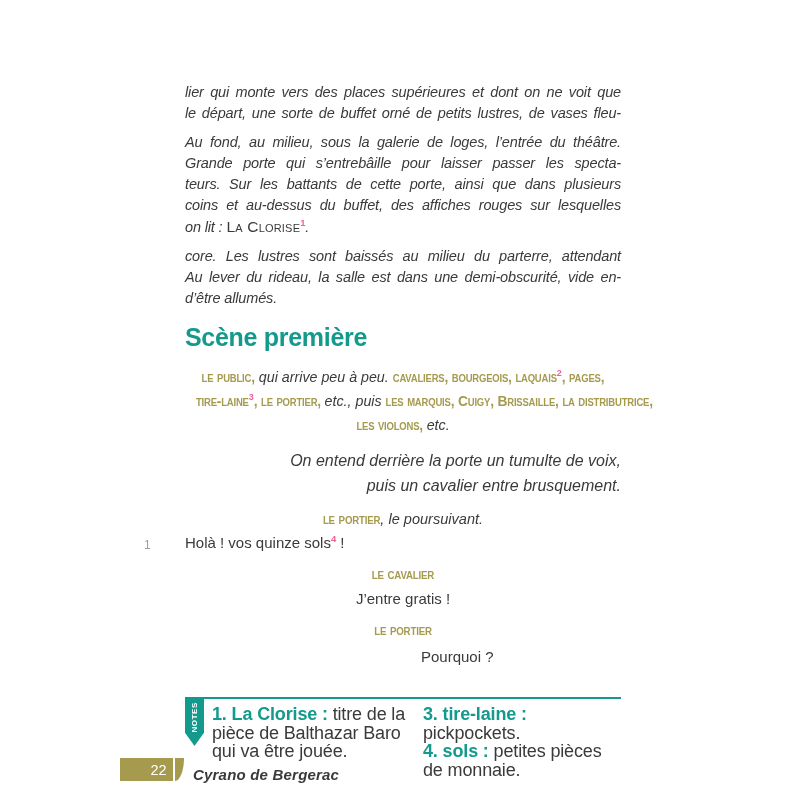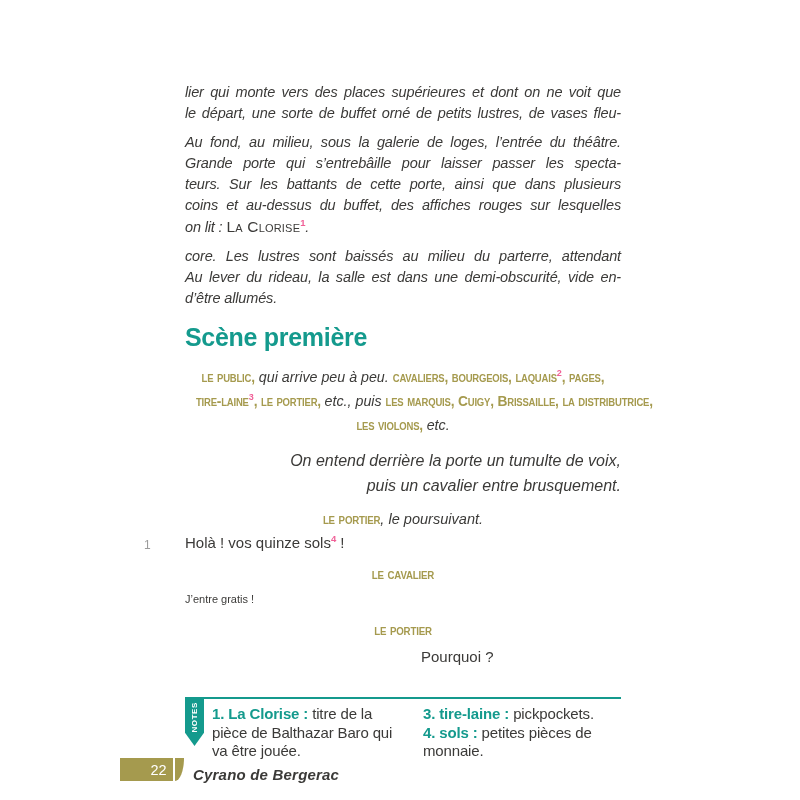--- a/index.html
+++ b/index.html
@@ -32,41 +32,41 @@
 
   
   .cdir { text-align:right; font-style:italic; font-size:16px; line-height:25px; margin-top:11px; }
 
   
   .speaker { text-align:center; margin-top:12px; line-height:18px; transform:scaleX(0.97); transform-origin:center; }
   .speaker .name { color:var(--olive,#A59A4E); font-weight:700; font-variant:small-caps; font-size:14.5px; letter-spacing:-0.2px; }
   .speaker .dir { font-style:italic; font-size:15px; color:var(--ink,#3B3A38); }
   .verse { position:relative; font-size:15px; line-height:20px; margin-top:5px; }
   .verse-num { position:absolute; left:-41px; top:2px; font-size:12px; color:var(--muted,#9B9B9B); font-style:normal; }
-  .dlg-center { text-align:left; font-size:11px; line-height:20px; margin-top:6px; }
+  .dlg-center { text-align:center; font-size:15px; line-height:20px; margin-top:6px; }
   .dlg-indent { font-size:15px; line-height:20px; margin-top:8px; margin-left:236px; }
 
   
   .notes {
     margin-top:30px; border-top:2.5px solid var(--teal,#149A8D);
     position:relative; padding:6px 0 0 27px;
     display:flex; gap:13px;
   }
   .notes-tab {
     position:absolute; left:0; top:0; width:19px; height:47px;
     background:var(--teal,#149A8D);
     -webkit-clip-path:polygon(0 0,100% 0,100% 72%,50% 100%,0 72%);
     clip-path:polygon(0 0,100% 0,100% 72%,50% 100%,0 72%);
     display:flex; align-items:flex-start; justify-content:center;
   }
   .notes-tab span {
     writing-mode:vertical-rl; transform:rotate(180deg);
     color:#fff; font-size:8px; font-weight:700; letter-spacing:0.6px; margin-top:3px;
   }
-  .notes-col { width:198px; font-size:15px; line-height:18.5px; letter-spacing:-0.15px; }
+  .notes-col { width:198px; font-size:18px; line-height:18.5px; letter-spacing:-0.15px; }
   .note { margin:0; }
   .nnum, .nterm { color:var(--teal,#149A8D); font-weight:700; }
   .ndef { color:var(--ink,#3B3A38); }
 
   
   .footer { position:absolute; left:120px; top:756px; display:flex; align-items:center; }
   .pagenum-block {
     width:53px; height:23px; background:var(--olive,#A59A4E);
     color:#fff; font-weight:400; font-size:14.5px;
     display:flex; align-items:center; justify-content:center; padding-left:24px; box-sizing:border-box;

